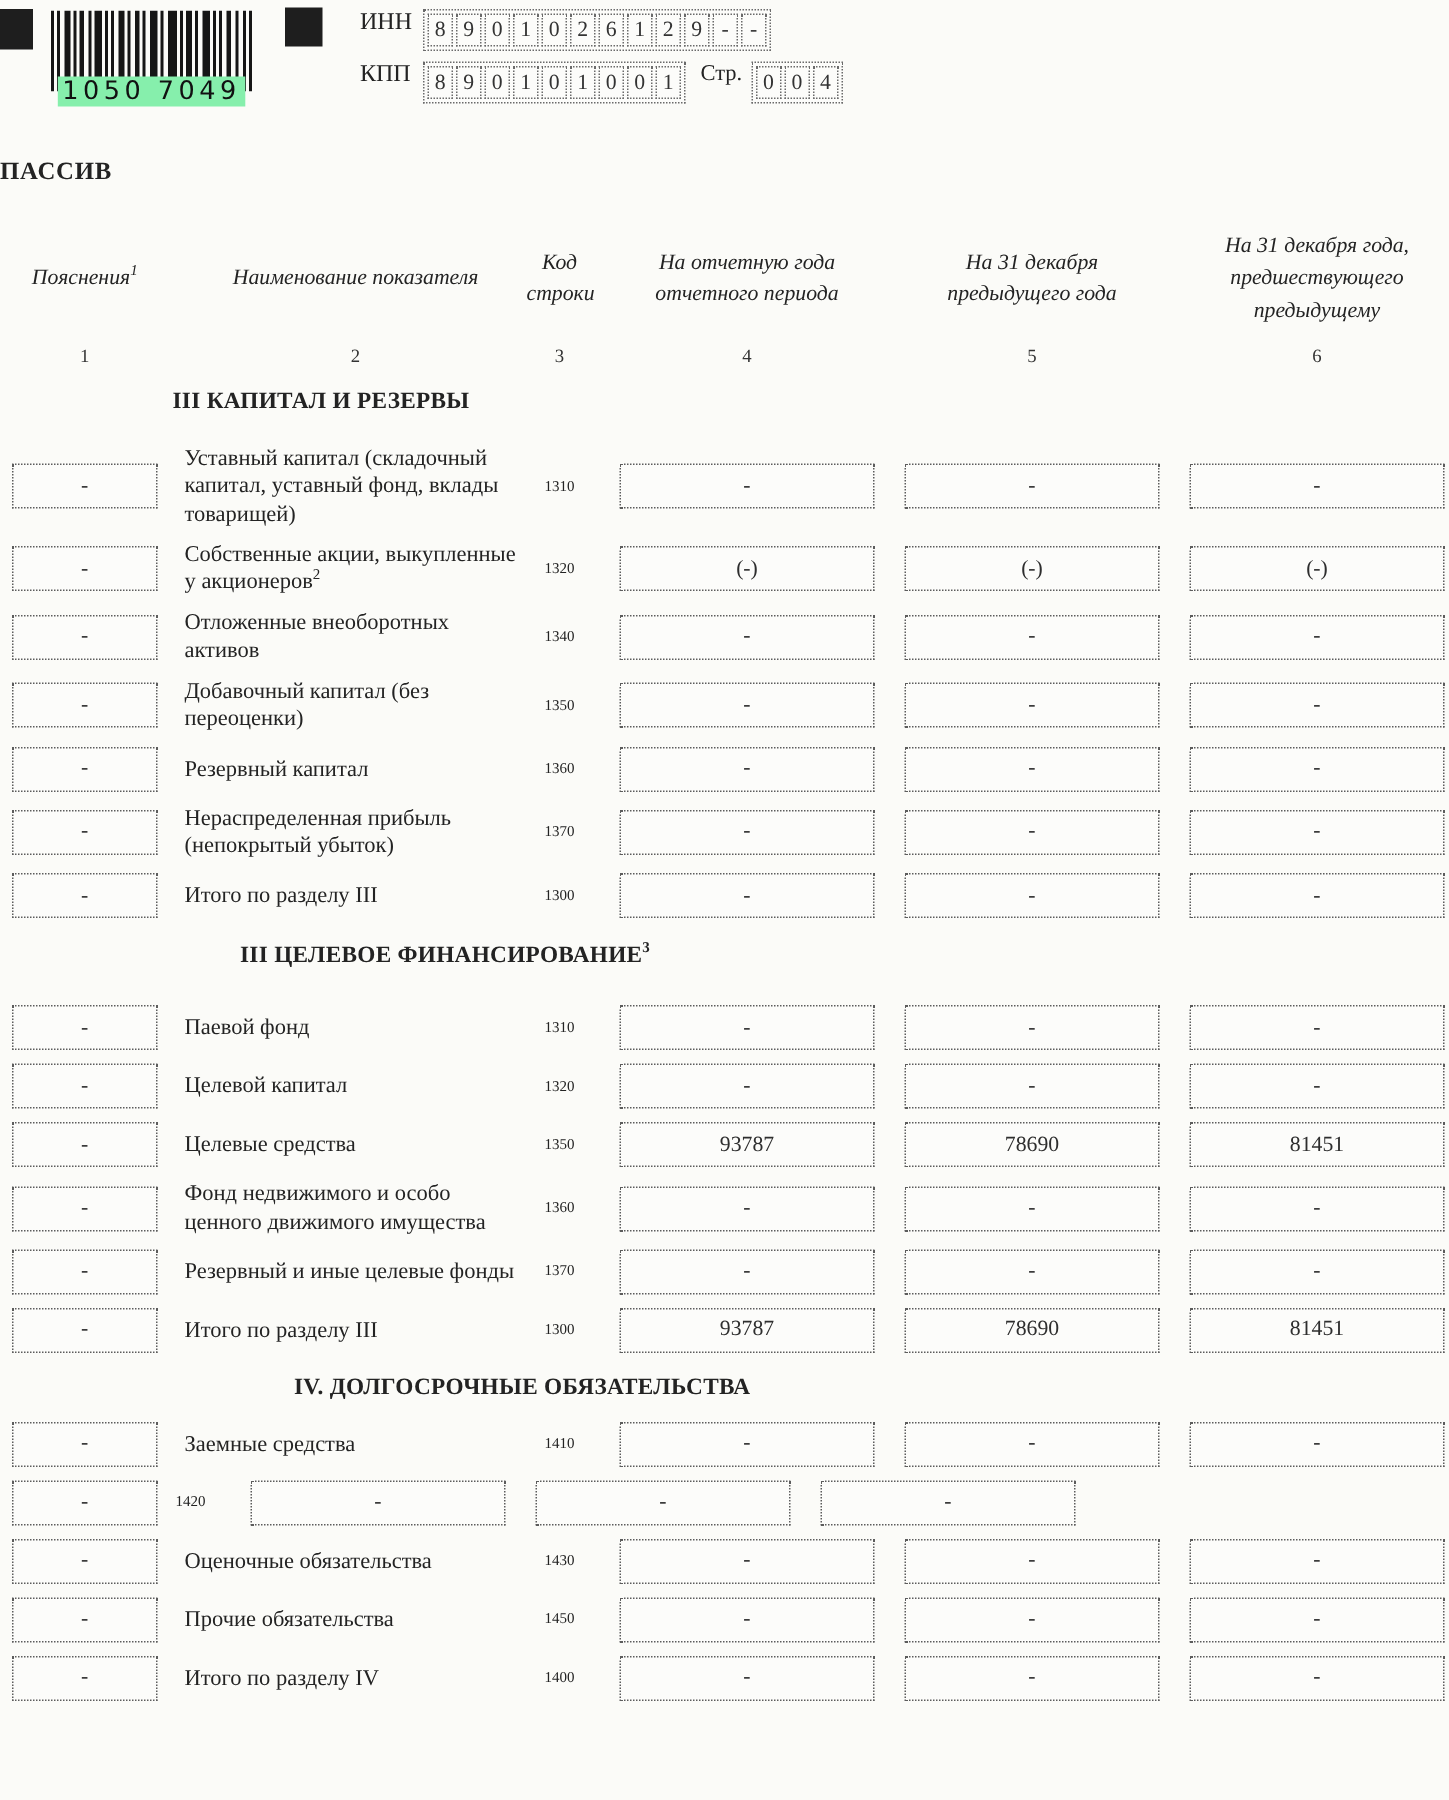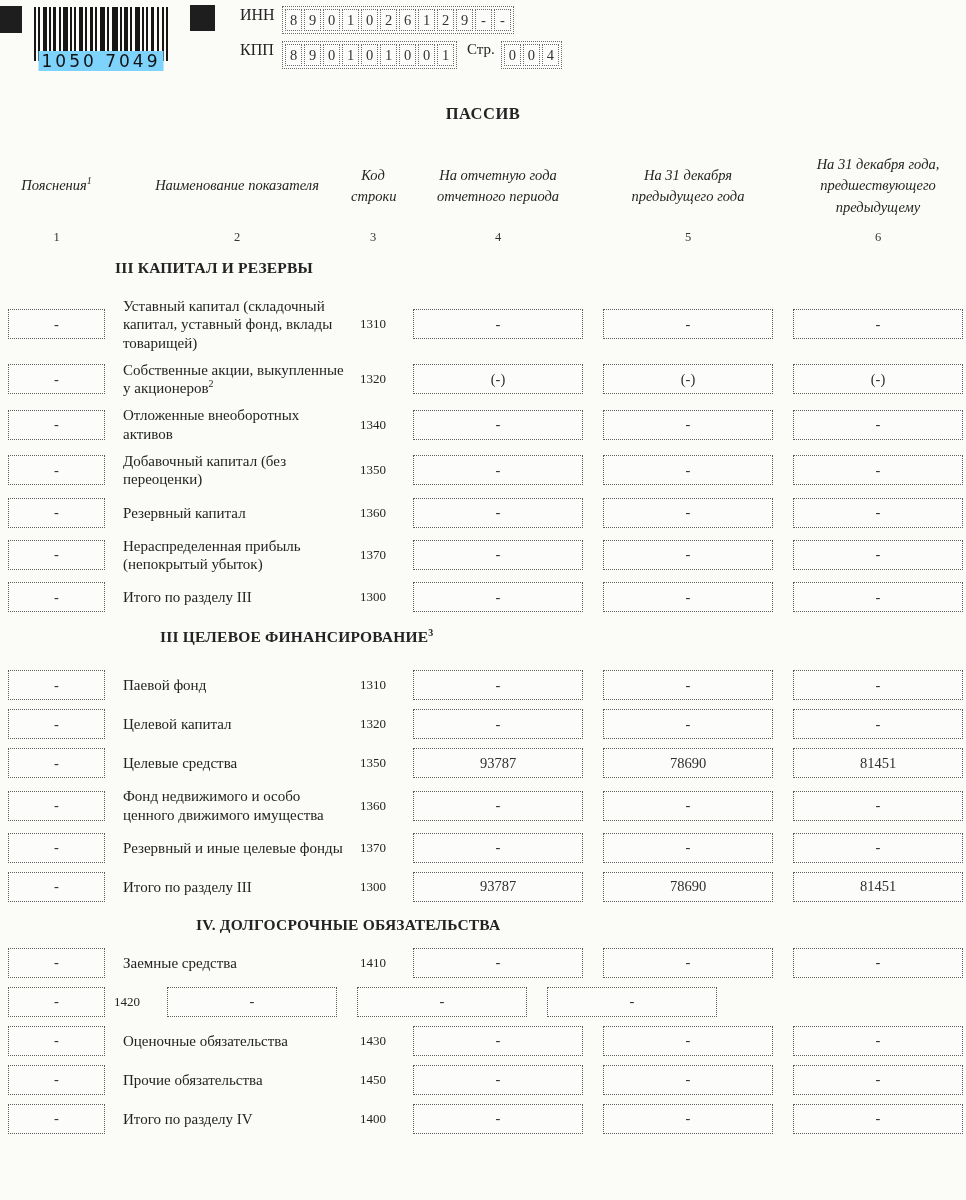--- a/index.html
+++ b/index.html
@@ -11,36 +11,36 @@
   }
   
   .top{position:relative;height:88px;}
   .corner{position:absolute;background:#1e1e1e;}
   .corner.c1{left:-7px;top:6px;width:29px;height:27px;}
   .corner.c2{left:190px;top:5px;width:25px;height:26px;}
   .barcode{position:absolute;left:34px;top:7px;width:134px;height:62px;}
   .barcode svg{display:block;}
   .bc-text{
     position:absolute;left:50%;transform:translateX(-50%);bottom:-2px;
-    background:#7dd3fc;padding:0 3px;white-space:nowrap;
+    background:#86efac;padding:0 3px;white-space:nowrap;
     font-family:"DejaVu Sans", sans-serif;font-size:17px;letter-spacing:3px;color:#111;
   }
   .idline{position:absolute;left:240px;display:flex;}
   .idline.inn{top:6px;}
   .idline.kpp{top:41px;}
   .idlabel{font-size:16px;width:42px;}
   .cellbox{display:flex;gap:2px;border:1.5px dotted #6a6a6a;padding:2px;background:#fcfcfa;}
   .cell{
     width:15px;height:20px;border:1.5px dotted #6a6a6a;
     display:flex;align-items:center;justify-content:center;
     font-size:14.5px;color:#333;
   }
   .strlabel{font-size:15px;margin:0 6px 0 10px;}
   
-  .title{margin-top:16px;text-align:center;font-weight:bold;font-size:16.5px;letter-spacing:.5px;}
+  .title{margin-top:16px;text-align:left;font-weight:bold;font-size:16.5px;letter-spacing:.5px;}
   
   .c-note{width:97px;}
   .c-label{width:228px;margin-left:18px;}
   .c-code{width:44px;text-align:center;}
   .c-v{width:170px;}
   .c-v4{margin-left:18px;}
   .c-v5{margin-left:20px;}
   .c-v6{margin-left:20px;}
   
   .col-heads{display:flex;align-items:center;padding-left:8px;margin-top:22px;min-height:80px;}
@@ -54,21 +54,21 @@
   .sh-1{margin:16px 0 24px 160px;}
   .sh-2{margin:14px 0 14px 196px;}
   .row{display:flex;align-items:center;padding-left:8px;margin-bottom:9px;}
   .dbox{
     border:1.5px dotted #5c5c5c;background:#fcfcfa;
     min-height:30px;display:flex;align-items:center;justify-content:center;
     font-size:14.5px;color:#2e2e2e;box-sizing:border-box;
   }
   .c-note.dbox{align-self:center;}
   .row .c-label{font-size:15px;line-height:1.22;}
-  .row .c-code{font-size:13px;}
+  .row .c-code{font-size:10px;}
   sup{font-size:10px;line-height:0;}
 </style>
 </head>
 <body>
 
 <div class="page">
 
   <div class="top">
     <div class="corner c1"></div>
     <div class="corner c2"></div>

